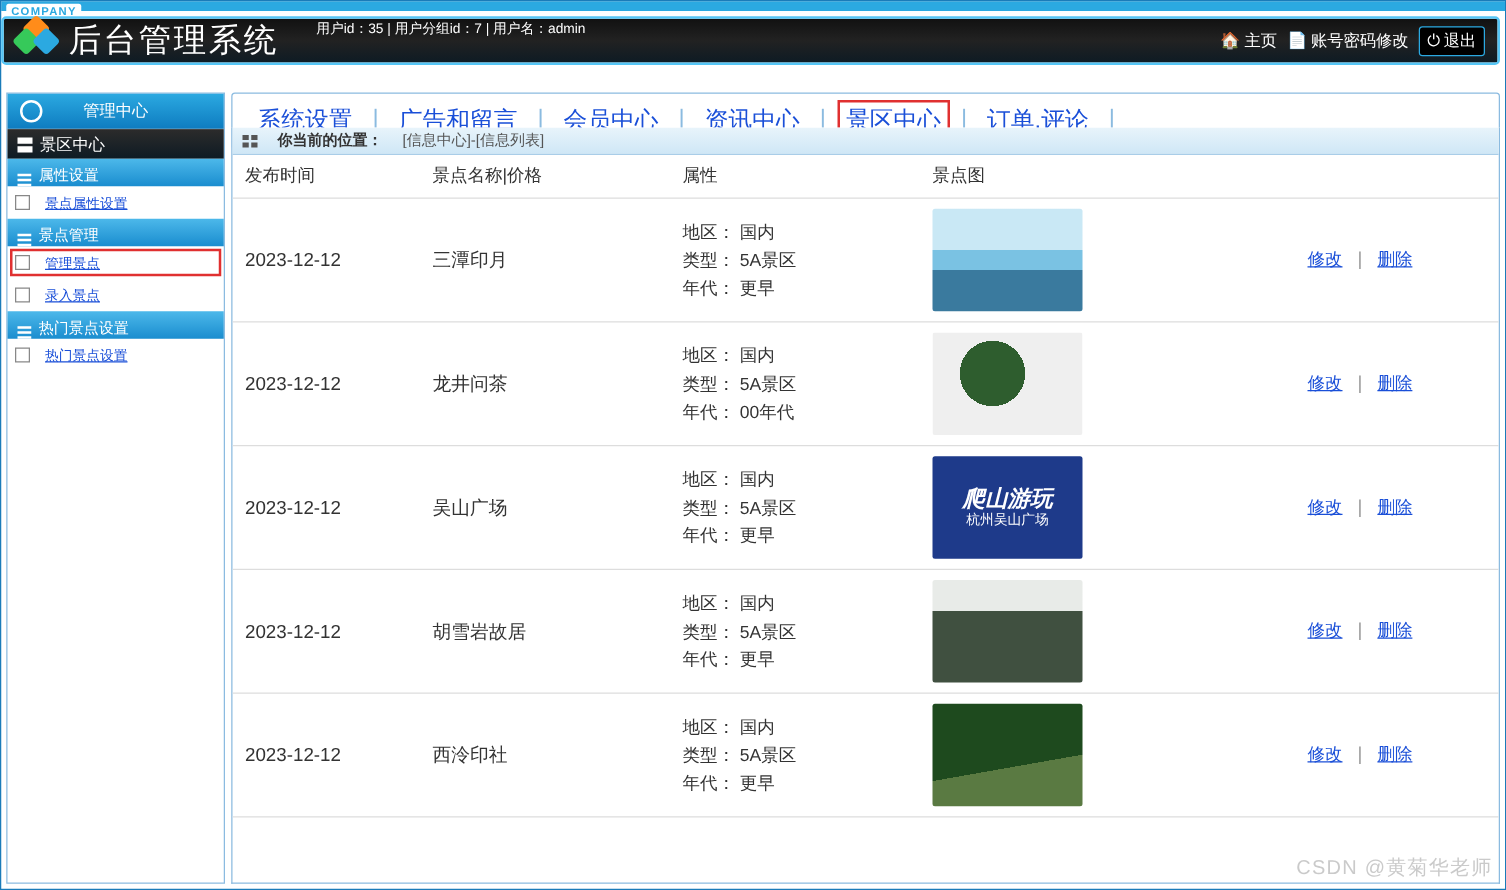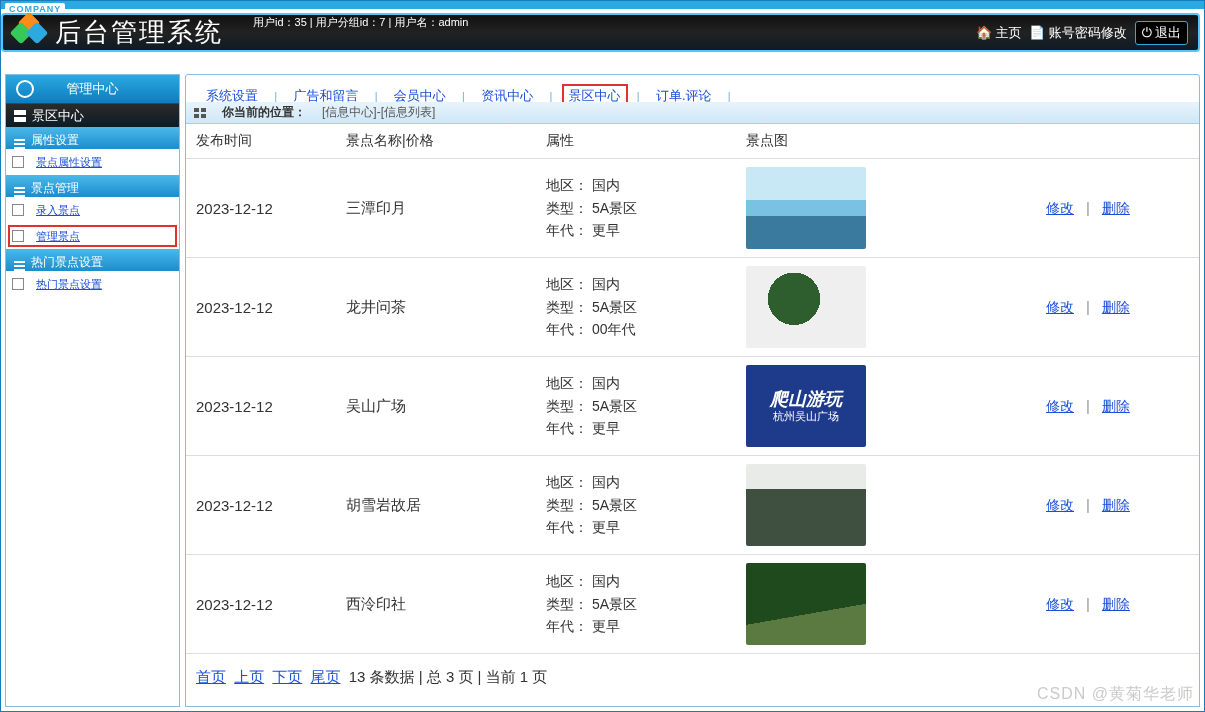--- a/index.html
+++ b/index.html
@@ -30,21 +30,21 @@
 .title { font-size: 26px; font-weight: 400; letter-spacing: 2px; margin-right: 30px; }
 .userline { font-size: 11px; }
 .header-right { position: absolute; right: 10px; top: 50%; transform: translateY(-50%); display: flex; gap: 8px; font-size: 13px; }
 .hbtn { color: #fff; text-decoration: none; display: flex; align-items: center; gap: 3px; }
 .exit-btn { background: #000; border: 1px solid #2ba9e1; border-radius: 3px; padding: 2px 6px; }
 
 .topnav {
   position: absolute; top: 73px; left: 184px; right: 4px; height: 44px;
   background: #fff; border: 1px solid #8bbbe0; border-radius: 3px 3px 0 0;
   display: flex; align-items: center; padding: 0 14px; gap: 6px;
-  font-size: 13px; color: #1a4fd8;
+  font-size: 19px; color: #1a4fd8;
 }
 .topnav .sep { color: #8bbbe0; padding: 0 4px; }
 .topnav .navitem { color: #1a4fd8; cursor: pointer; padding: 2px 6px; }
 .topnav .navitem.hl { outline: 2px solid #e03030; outline-offset: -1px; }
 
 .sidebar {
   position: absolute; top: 73px; left: 4px; width: 175px; bottom: 4px;
   border: 1px solid #8bbbe0; background: #fff;
 }
 .side-top {
@@ -163,25 +163,25 @@
           <span class="bars-ic"></span>
           <span>属性设置</span>
         </div>
         <div class="side-link">
           <a>景点属性设置</a>
         </div>
         <div class="side-group">
           <span class="bars-ic"></span>
           <span>景点管理</span>
         </div>
+        <div class="side-link hl">
+          <a>管理景点</a>
+        </div>
         <div class="side-link">
           <a>录入景点</a>
-        </div>
-        <div class="side-link hl">
-          <a>管理景点</a>
         </div>
         <div class="side-group">
           <span class="bars-ic"></span>
           <span>热门景点设置</span>
         </div>
         <div class="side-link">
           <a>热门景点设置</a>
         </div>
       </div>
   </div>
@@ -263,23 +263,16 @@
             <td>
               <div class="attrline">地区： 国内<br>类型： 5A景区<br>年代： 更早</div>
             </td>
             <td>
               <div class="thumb t5"></div>
             </td>
             <td class="ops"><a>修改</a><span class="bar">|</span><a>删除</a></td>
           </tr>
         </tbody>
     </table>
-    <div class="pager">
-      <a>首页</a>
-      <a>上页</a>
-      <a>下页</a>
-      <a>尾页</a>
-      <span>13 条数据 | 总 3 页 | 当前 1 页</span>
-    </div>
   </div>
 
   <div class="watermark">CSDN @黄菊华老师</div>
 </div>
 
 </body></html>

